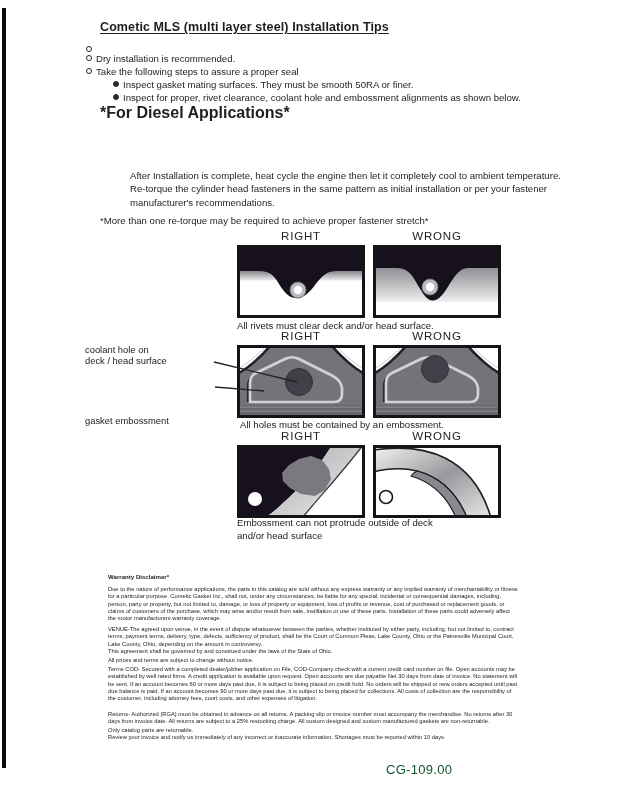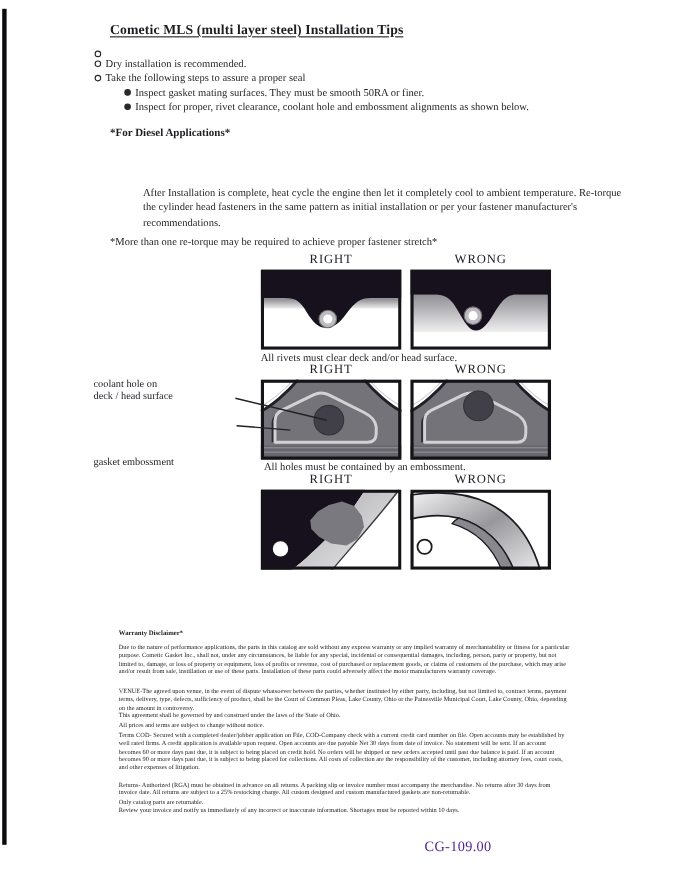--- a/index.html
+++ b/index.html
@@ -4,47 +4,47 @@
 <style>
   :root{
     --ink:#1f1d22;
     --paper:#ffffff;
   }
   html,body{margin:0;padding:0;background:#ffffff;}
   .page{
     position:relative;
     width:618px;height:800px;
     background:var(--paper);
-    font-family:Liberation Serif, serif;
+    font-family:Liberation Sans, sans-serif;
     color:var(--ink);
     overflow:hidden;
   }
   .abs{position:absolute;}
   .edge-line{left:2px;top:8px;width:4px;height:760px;background:#0c0b0e;}
   .doc-title{
     left:100px;top:20px;font-size:12.5px;font-weight:bold;
     text-decoration:underline;text-underline-offset:2px;letter-spacing:.1px;
   }
   .bullets{left:86px;top:42px;font-size:9.6px;line-height:13px;}
   .brow{display:flex;align-items:flex-start;}
   .bmark{width:4px;height:4px;border:1px solid #2a282d;border-radius:50%;
          flex:0 0 auto;margin:3.5px 4px 0 0;}
   .sub .bmark{background:#2a282d;margin-left:27px;}
-  .section-head{left:100px;top:116px;font-size:10px;font-weight:bold;}
+  .section-head{left:100px;top:104px;font-size:16px;font-weight:bold;}
   .body-p{left:100px;width:436px;font-size:9.6px;line-height:13.4px;}
   .p1{top:135px;}
   .p2{top:169px;margin-left:30px;}
   .p3{top:214px;width:460px;}
   .fig-label{width:128px;text-align:center;font-size:11.5px;letter-spacing:.8px;color:#232127;}
   .fig-caption{font-size:9.6px;line-height:12.5px;color:#1d1b20;}
   .figbox{width:128px;height:73px;display:block;}
   .side-label{left:85px;width:126px;text-align:left;font-size:9.4px;line-height:10.8px;color:#232127;}
   .warranty{left:108px;width:410px;font-size:5.75px;line-height:7.25px;color:#242227;}
   .w-head{font-weight:bold;font-size:6.1px;}
-  .footer-code{left:386px;top:762px;font-size:13px;color:#4c1d95;letter-spacing:.3px;}
+  .footer-code{left:386px;top:762px;font-size:13px;color:#14532d;letter-spacing:.3px;}
   .overlay{left:0;top:0;pointer-events:none;}
 </style>
 </head>
 <body>
 
 <div class="page">
 
   <div class="abs edge-line"></div>
 
   <div class="abs doc-title">Cometic MLS (multi layer steel) Installation Tips</div>
@@ -183,20 +183,24 @@
         <stop offset="1" stop-color="#e9e9eb"></stop>
       </linearGradient>
     </defs>
     <rect x="0" y="0" width="128" height="73" fill="#ffffff"></rect>
     <path d="M0,5 C28,1 52,3 72,13 C94,24 110,45 118,73 L94,73 C84,48 66,32 44,26 C28,22 12,24 0,27 Z" fill="url(#g3b)" stroke="#1c1c20" stroke-width="1.6"></path>
     <path d="M44,26 C66,32 84,48 94,73 H83 C74,51 58,37 38,31 C40,28.5 42,27 44,26 Z" fill="#8a888f" stroke="#1c1c20" stroke-width="1.2"></path>
     <circle cx="13" cy="52" r="6.5" fill="#ffffff" stroke="#1c1c20" stroke-width="1.6"></circle>
     <rect x="1.5" y="1.5" width="125" height="70" fill="none" stroke="#141317" stroke-width="3"></rect>
   </svg>
 
+  <div class="abs fig-caption" style="left:237px;top:517px;width:250px;">
+    <div>Embossment can not protrude outside of deck</div>
+    <div>and/or head surface</div>
+  </div>
 
   <svg class="abs overlay" width="618" height="800">
     <line x1="214" y1="362" x2="297" y2="382" stroke="#232127" stroke-width="1.3"></line>
     <line x1="215" y1="387" x2="264" y2="391" stroke="#232127" stroke-width="1.3"></line>
   </svg>
 
   <div class="abs warranty w-head" style="top:573px;">Warranty Disclaimer*</div>
   <div class="abs warranty" style="top:586px;">Due to the nature of performance applications, the parts in this catalog are sold without any express warranty or any implied warranty of merchantability or fitness for a particular purpose.  Cometic Gasket Inc., shall not, under any circumstances, be liable for any special, incidental or consequential damages, including, person, party or property, but not limited to, damage, or loss of property or equipment, loss of profits or revenue, cost of purchased or replacement goods, or claims of customers of the purchase, which may arise and/or result from sale, instillation or use of these parts.  Installation of these parts could adversely affect the motor manufacturers warranty coverage.</div>
   <div class="abs warranty" style="top:626px;">
     <div>VENUE-The agreed upon venue, in the event of dispute whatsoever between the parties, whether instituted by either party, including, but not limited to, contract terms, payment terms, delivery, type, defects, sufficiency of product, shall be the Court of Common Pleas, Lake County, Ohio or the Painesville Municipal Court, Lake County, Ohio, depending on the amount in controversy.</div>

